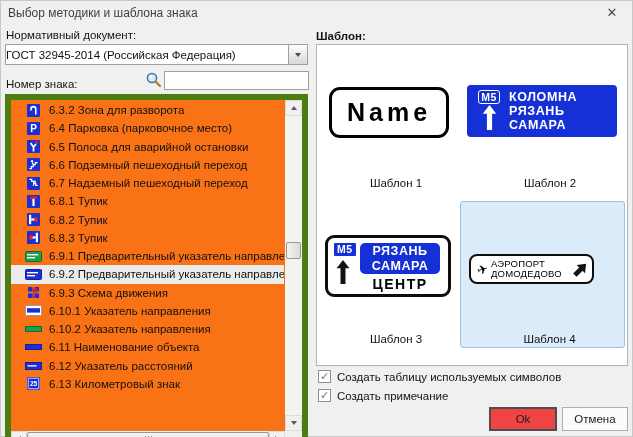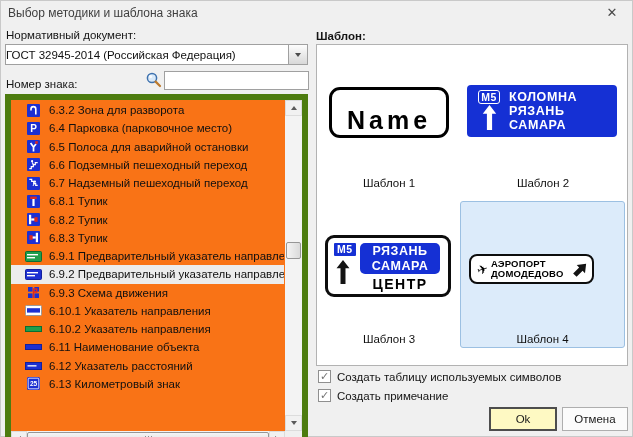--- a/index.html
+++ b/index.html
@@ -57,25 +57,25 @@
   .grip::before{left:-3px;}.grip::after{left:3px;}
   .corner{position:absolute;right:0;bottom:0;width:17px;height:16px;background:#f0f0f0;}
 
   .groupbox{position:absolute;left:316px;top:44px;width:312px;height:322px;background:#fff;border:1px solid #b2b2b2;}
   .tile{position:absolute;cursor:pointer;}
   .tile.selected{background:var(--sel-bg,#dcebfa);border:1px solid var(--sel-border,#9cc0e2);border-radius:3px;}
   .t1{left:2px;top:20px;width:140px;height:135px;}
   .t2{left:144px;top:18px;width:164px;height:137px;}
   .t3{left:2px;top:160px;width:140px;height:144px;}
   .t4{left:143px;top:156px;width:165px;height:147px;}
-  .caption{position:absolute;left:0;width:100%;text-align:center;font-size:11.5px;color:#101010;}
+  .caption{position:absolute;left:7px;width:100%;text-align:center;font-size:11.5px;color:#101010;}
   .t1 .caption{top:112px;}.t2 .caption{top:114px;}.t3 .caption{top:128px;text-align:center;}.t4 .caption{top:131px;}
 
   .sign1{position:absolute;left:10px;top:22px;width:120px;height:51px;background:#fff;border:3px solid #000;
-    border-radius:11px;display:flex;align-items:flex-end;justify-content:center;
+    border-radius:11px;display:flex;align-items:center;justify-content:center;
     font-weight:bold;font-size:25px;letter-spacing:4px;color:#000;}
 
   .sign2{position:absolute;left:6px;top:22px;width:150px;height:52px;background:var(--sign-blue,#1530d4);
     border-radius:4px;display:flex;padding:5px 5px 5px 7px;color:#fff;}
   .s2-left{width:30px;display:flex;flex-direction:column;align-items:center;}
   .badge-outline{border:1.5px solid #fff;border-radius:3px;font-size:10.5px;font-weight:bold;
     line-height:12px;padding:0 2px;letter-spacing:.5px;}
   .s2-arrow{margin-top:1px;}
   .s2-lines{flex:1;display:flex;flex-direction:column;justify-content:center;padding-left:5px;
     font-weight:bold;font-size:12.5px;line-height:14px;letter-spacing:.6px;}
@@ -86,32 +86,32 @@
   .s3-arrow{position:absolute;left:8px;top:22px;}
   .s3-panel{position:absolute;left:32px;top:5px;width:80px;height:31px;background:var(--sign-blue,#1530d4);
     border-radius:5px;color:#fff;font-weight:bold;font-size:12.5px;line-height:14.5px;text-align:center;
     padding-top:1px;letter-spacing:.5px;}
   .s3-bottom{position:absolute;left:32px;top:38px;width:80px;text-align:center;font-weight:bold;
     font-size:14px;letter-spacing:1.5px;color:#000;}
 
   .sign4{position:absolute;left:8px;top:52px;width:125px;height:30px;background:#fff;border:2px solid #0d0d0d;
     border-radius:8px;display:flex;align-items:center;padding:0 3px 0 6px;}
   .plane{font-size:13px;line-height:1;color:#000;transform:rotate(-18deg);flex:none;}
-  .s4-lines{flex:1;padding-left:3px;font-weight:bold;font-size:9.5px;line-height:10px;letter-spacing:.2px;color:#000;}
+  .s4-lines{flex:1;padding-left:3px;font-weight:normal;font-size:9.5px;line-height:10px;letter-spacing:.2px;color:#000;}
   .s4-arrow{flex:none;}
 
   .cb-row{position:absolute;left:318px;display:flex;align-items:center;gap:6px;}
   .cb1{top:370px;}.cb2{top:389px;}
   .cb-box{width:13px;height:13px;background:#fff;border:1px solid #8f8f8f;display:flex;
     align-items:center;justify-content:center;font-size:11px;color:#737373;line-height:1;cursor:pointer;}
   .cb-label{font-size:11.5px;color:#151515;}
 
   .btn{position:absolute;top:407px;height:24px;font-size:11.5px;font-family:inherit;
     display:flex;align-items:center;justify-content:center;cursor:pointer;color:#1a1a1a;}
-  .ok{left:489px;width:68px;background:#fef9c3;border:2px solid #4d4d4d;}
+  .ok{left:489px;width:68px;background:#ef4444;border:2px solid #4d4d4d;}
   .cancel{left:562px;width:66px;background:#fbfbfb;border:1px solid #aeaeae;}
 </style>
 </head>
 <body>
 
 <div class="title">Выбор методики и шаблона знака</div>
 <div class="close">✕</div>
 
 <div class="lbl doc-lbl">Нормативный документ:</div>
 <div class="combo">

